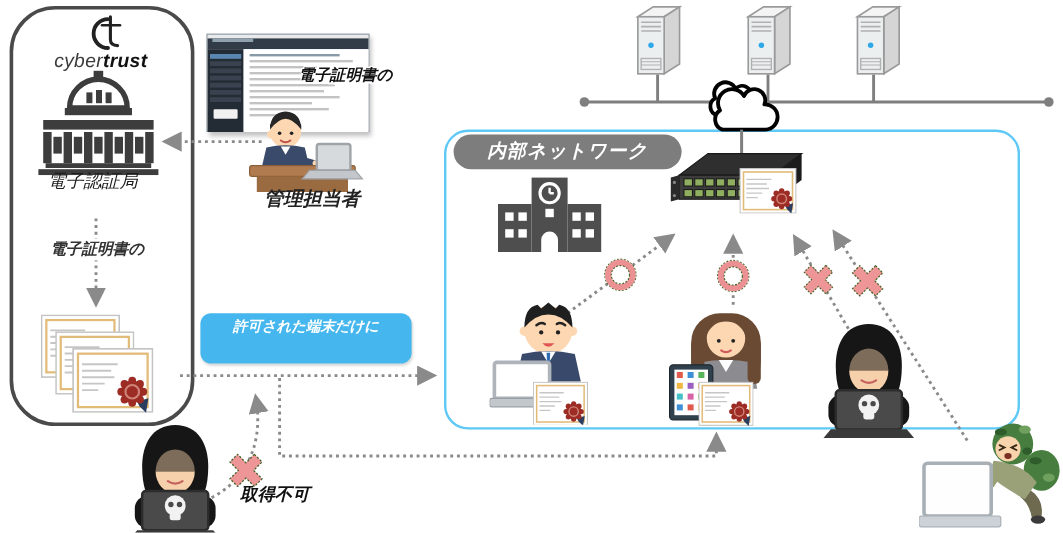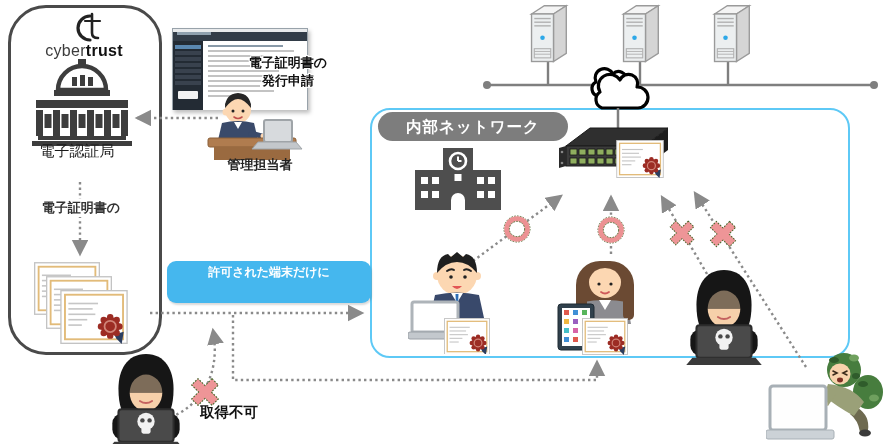--- a/index.html
+++ b/index.html
@@ -1,17 +1,17 @@
 <!DOCTYPE html>
 <html><head>
 <meta charset="utf-8">
 <style>
   html,body{margin:0;padding:0;background:#fff;}
   .stage{position:relative;width:886px;height:444px;background:#fff;overflow:hidden;
-         font-family:"Liberation Sans","DejaVu Sans",sans-serif;}
+         font-family:"Liberation Sans","DejaVu Sans",sans-serif;font-style:italic;}
   .abs{position:absolute;}
   
   .ca-box{left:8px;top:5px;width:148px;height:344px;border:3px solid #4a4a4a;border-radius:38px;background:#fff;}
   .logo-wrap{left:30px;top:8px;width:108px;height:54px;text-align:center;}
   .logo-text{margin-top:-6px;font-size:16px;letter-spacing:.3px;color:#222;}
   .logo-text .lt1{font-weight:400;color:#3c3c3c;}
   .logo-text .lt2{font-weight:700;color:#111;}
   .lbl-authority{left:8px;top:142px;width:138px;text-align:center;font-size:15px;color:#1a1a1a;}
   .lbl-issue{left:30px;top:199px;width:102px;text-align:center;font-size:13px;font-weight:700;color:#333;
              background:#fff;line-height:1.35;}
@@ -24,23 +24,23 @@
   .thumb-side{width:30px;background:#232b34;padding-top:2px;}
   .thumb-side i{display:block;height:4px;margin:2px 2px 0 2px;background:#39424e;}
   .thumb-side i.on{background:#5a87b0;}
   .thumb-side .chip{display:block;width:20px;height:8px;margin:6px auto 0;background:#f2f2f2;border-radius:1px;}
   .thumb-main{flex:1;background:#fff;padding:4px 5px 0 5px;}
   .thumb-main i{display:block;height:2px;margin-bottom:3px;background:#c3c3c3;}
   .thumb-main i.hd{background:#8899a8;}
   .lbl-request{left:238px;top:54px;width:100px;text-align:center;font-size:13px;font-weight:700;color:#111;
                line-height:1.35;
                text-shadow:-1px 0 #fff,1px 0 #fff,0 -1px #fff,0 1px #fff,1px 1px #fff,-1px -1px #fff,1px -1px #fff,-1px 1px #fff;}
-  .lbl-manager{left:208px;top:156px;width:104px;text-align:center;font-size:13px;font-weight:700;color:#222;}
+  .lbl-manager{left:208px;top:156px;width:104px;text-align:center;font-size:16px;font-weight:700;color:#222;}
   
-  .callout{left:167px;top:261px;width:204px;height:40px;background:#45b7ee;border-radius:9px;
+  .callout{left:167px;top:261px;width:176px;height:40px;background:#45b7ee;border-radius:9px;
            color:#fff;font-weight:700;font-size:12px;text-align:center;line-height:1.6;padding-top:2px;
            box-shadow:1px 2px 2px rgba(0,0,0,.15);white-space:nowrap;}
   
   .net-box{left:370px;top:108px;width:476px;height:246px;border:2.5px solid #5ec9f6;border-radius:20px;background:transparent;}
   .net-pill{left:378px;top:112px;width:190px;height:29px;background:#7d7d7d;border-radius:15px;color:#fff;
             font-weight:700;font-size:15.5px;text-align:center;line-height:29px;letter-spacing:1px;}
   .lbl-blocked{left:200px;top:403px;width:90px;font-size:14.5px;font-weight:700;color:#111;}
 </style>
 </head>
 <body>
@@ -200,21 +200,20 @@
     <polygon points="48,48 62,52 60,57 46,53" fill="#3a4a6a"></polygon>
     <circle cx="61" cy="54" r="2.5" fill="#fcd7b2"></circle>
     <rect x="6" y="56" width="88" height="9" rx="2" fill="#b07c4f" stroke="#8a5f38" stroke-width="1"></rect>
     <rect x="12" y="65" width="76" height="13" fill="#9a6a40"></rect>
     <rect x="62" y="38" width="28" height="22" rx="2" fill="#d7dadd" stroke="#9fa4a8" stroke-width="2"></rect>
     <polygon points="56,60 94,60 100,67 50,67" fill="#c3c7cb" stroke="#9fa4a8" stroke-width="1"></polygon>
   </svg>
 
   <div class="abs lbl-request">
     <div>電子証明書の</div>
-    <div>発行申請</div>
   </div>
   <div class="abs lbl-manager">管理担当者</div>
 
   <svg class="abs" style="left:478px;top:0" width="408" height="120">
     <g stroke="#7f7f7f" stroke-width="2.4">
       <line x1="9" y1="85" x2="396" y2="85"></line>
       <line x1="70" y1="62" x2="70" y2="85"></line>
       <line x1="162" y1="62" x2="162" y2="85"></line>
       <line x1="250" y1="62" x2="250" y2="85"></line>
     </g>

